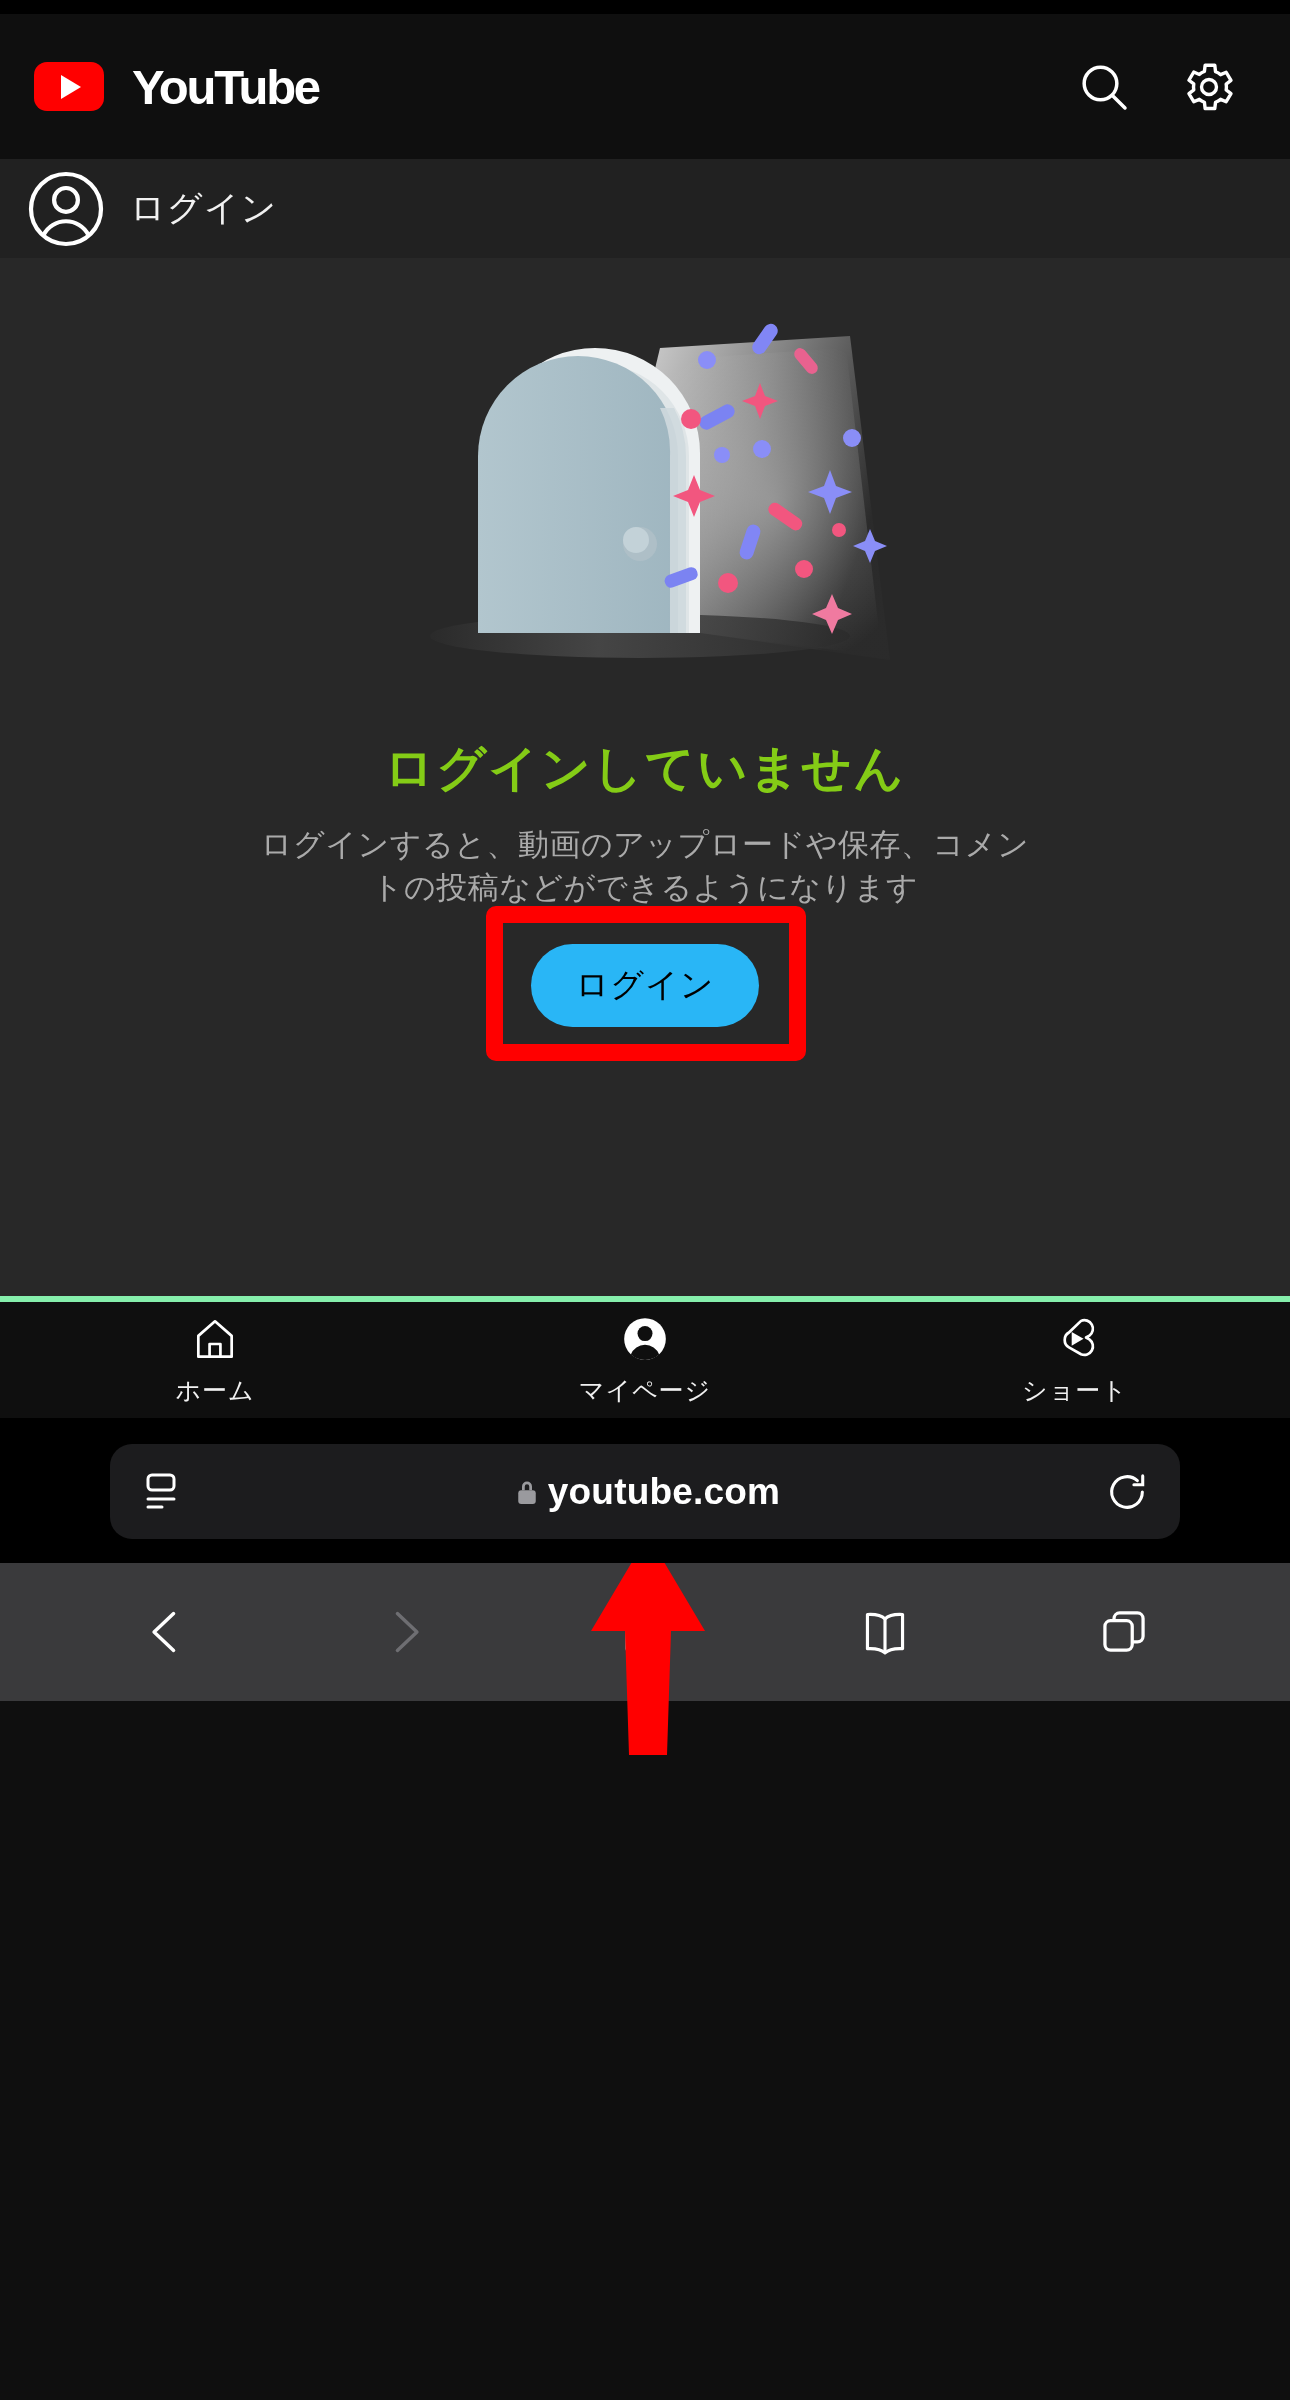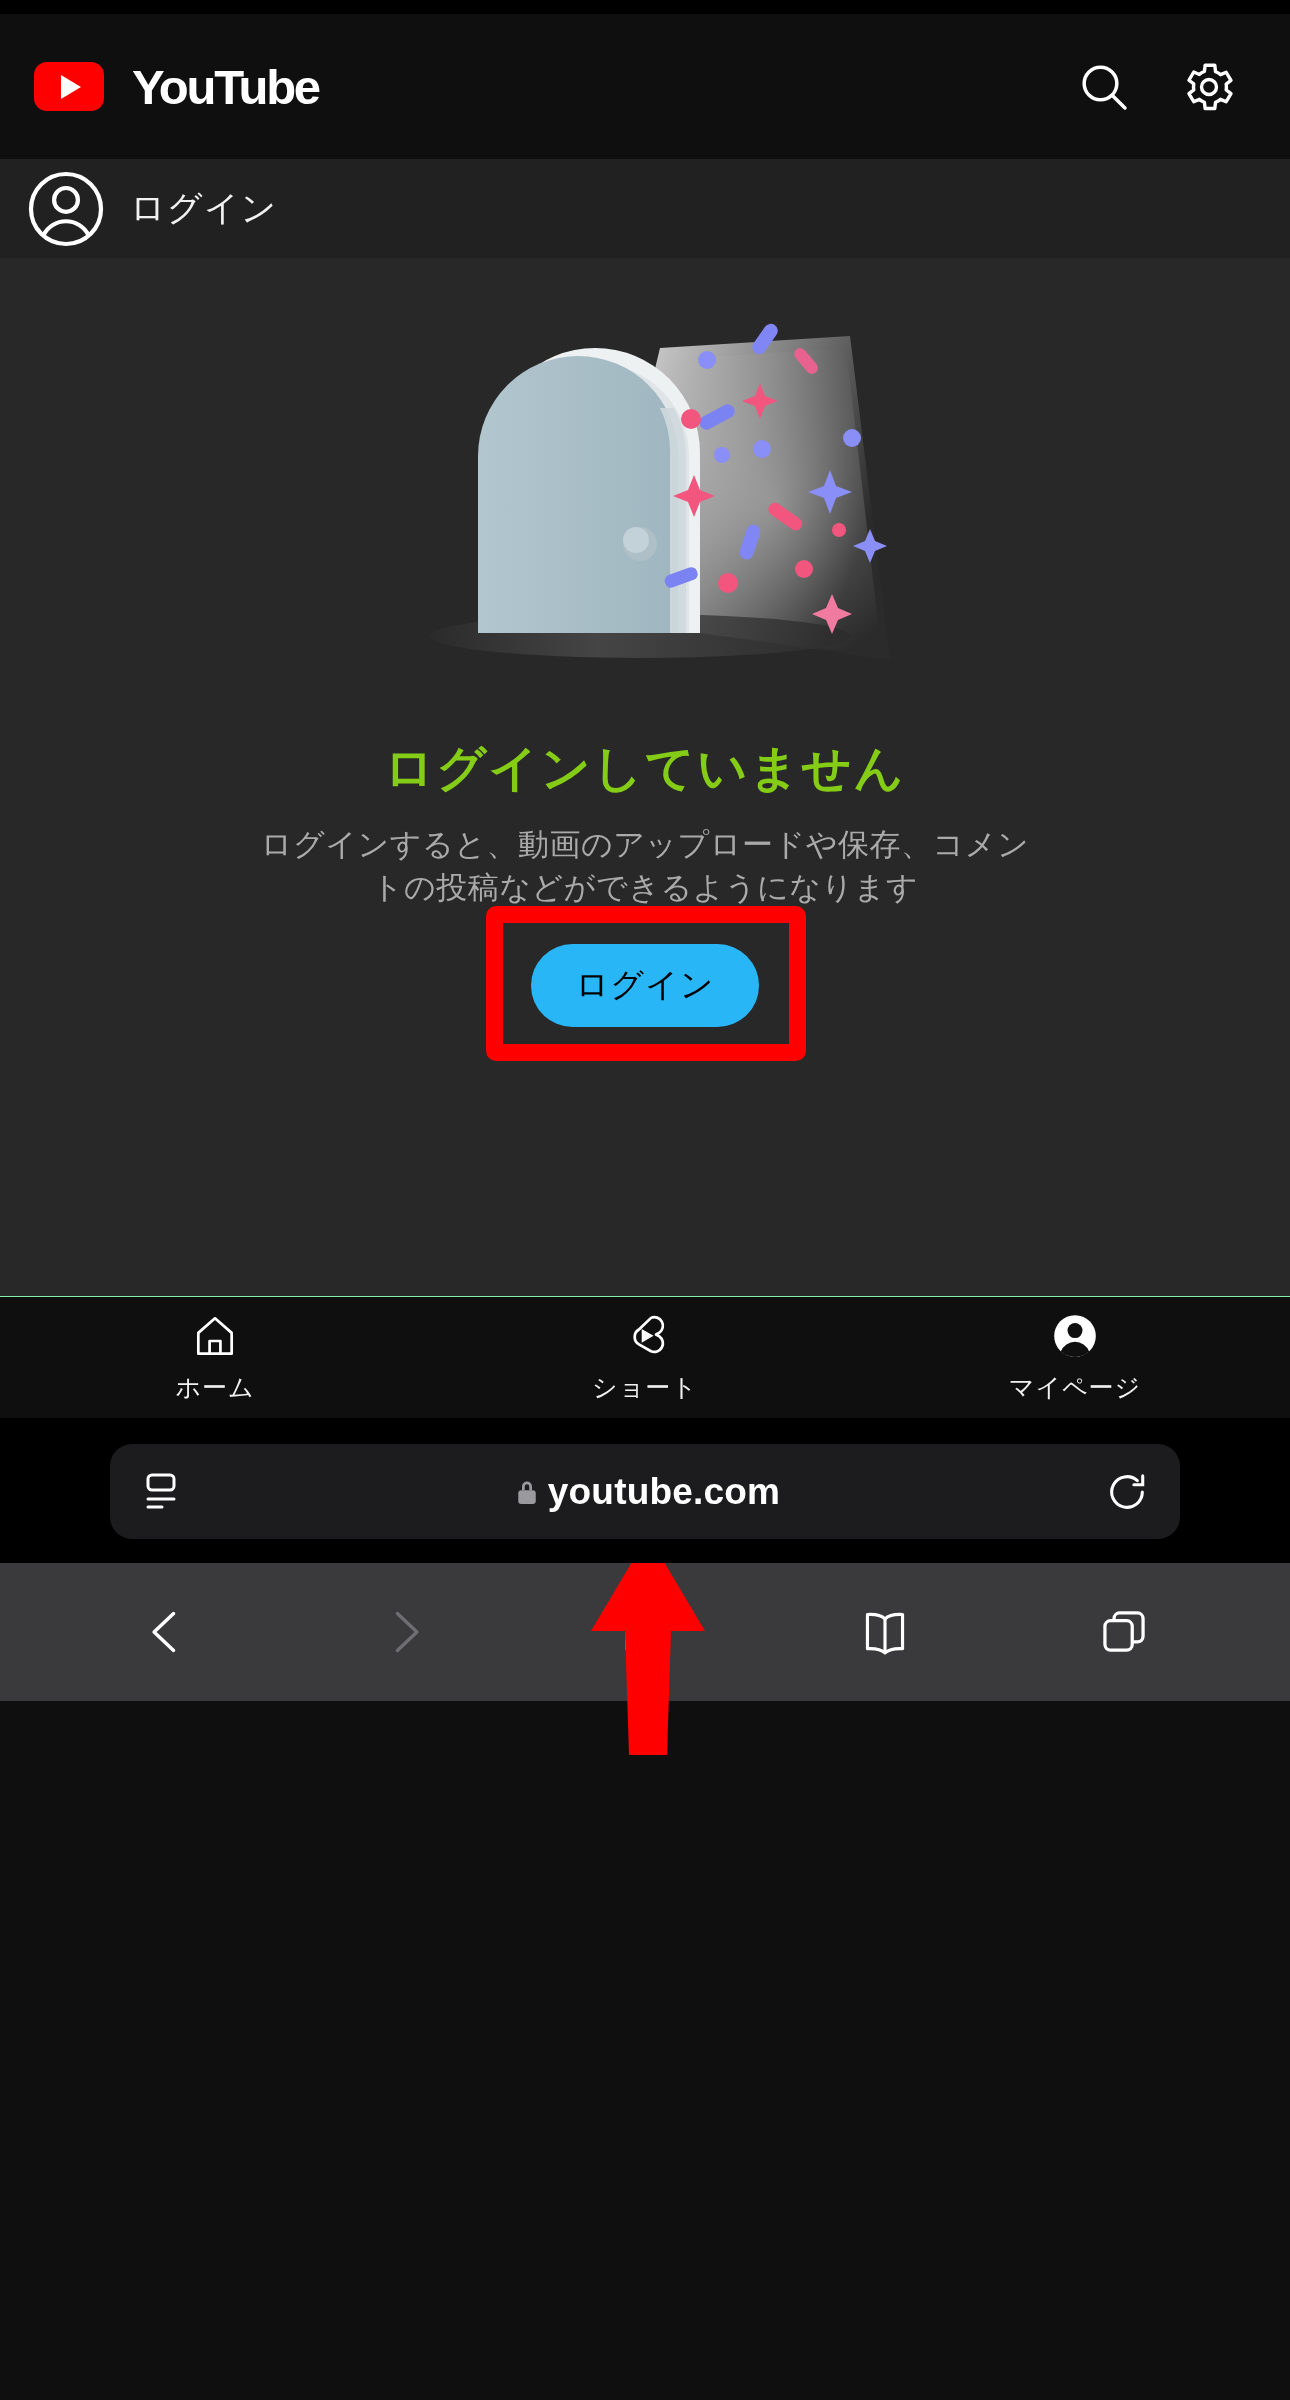--- a/index.html
+++ b/index.html
@@ -80,21 +80,21 @@
     display:flex; align-items:center; justify-content:center;
     cursor:pointer;
   }
 
   
   .arrow { position:absolute; left:583px; top:1535px; width:130px; height:220px; }
 
   
   .tabbar {
     height:122px; background:#0f0f0f;
-    display:flex; align-items:center; border-top:1px solid #86efac;
+    display:flex; align-items:center; border-top:6px solid #86efac;
   }
   .tab { flex:1; display:flex; flex-direction:column; align-items:center; gap:10px; cursor:pointer; }
   .tab svg { display:block; }
   .tab .tlabel { color:#f1f1f1; font-size:25px; letter-spacing:1px; }
 
   
   .safari-url-zone { height:145px; background:#000; position:relative; padding:0 0; }
   .urlbar {
     position:absolute; left:110px; top:26px;
     width:1070px; height:95px;
@@ -245,37 +245,37 @@
         <svg width="50" height="50" viewBox="0 0 24 24" fill="none" stroke="#fff" stroke-width="1.3">
           <path d="M4 10.5 L12 3.5 L20 10.5 L20 20.5 L4 20.5 Z" stroke-linejoin="round"></path>
           <path d="M9.4 20.5 L9.4 14.4 L14.6 14.4 L14.6 20.5" stroke-linejoin="round"></path>
         </svg>
       </span>
       <span class="tlabel">ホーム</span>
     </div>
 
     <div class="tab">
       <span>
-        <svg width="50" height="50" viewBox="0 0 24 24" fill="none" stroke="#fff" stroke-width="1.3">
-          <path d="M14.9 3.3a4.1 4.1 0 0 1 4 7.1l-1.6.9 1.6.9a4.1 4.1 0 0 1-4 7.1l-5.8-3.3a4.1 4.1 0 0 1 0-7.1z" stroke-linejoin="round"></path>
-          <path d="M10.4 8.6 L16.1 11.9 L10.4 15.2 Z" fill="#fff" stroke="none"></path>
-        </svg>
-      </span>
-      <span class="tlabel">ショート</span>
-    </div>
-
-    <div class="tab">
-      <span>
         <svg width="50" height="50" viewBox="0 0 24 24" fill="#fff">
           <circle cx="12" cy="12" r="10"></circle>
           <circle cx="12" cy="9.4" r="3.6" fill="#0f0f0f"></circle>
           <path d="M5.2 19.4a7.3 7.3 0 0 1 13.6 0 10 10 0 0 1-13.6 0z" fill="#0f0f0f"></path>
         </svg>
       </span>
       <span class="tlabel">マイページ</span>
+    </div>
+
+    <div class="tab">
+      <span>
+        <svg width="50" height="50" viewBox="0 0 24 24" fill="none" stroke="#fff" stroke-width="1.3">
+          <path d="M14.9 3.3a4.1 4.1 0 0 1 4 7.1l-1.6.9 1.6.9a4.1 4.1 0 0 1-4 7.1l-5.8-3.3a4.1 4.1 0 0 1 0-7.1z" stroke-linejoin="round"></path>
+          <path d="M10.4 8.6 L16.1 11.9 L10.4 15.2 Z" fill="#fff" stroke="none"></path>
+        </svg>
+      </span>
+      <span class="tlabel">ショート</span>
     </div>
   </div>
 
   <div class="safari-url-zone">
     <div class="urlbar">
       <span class="aa">
         <svg width="48" height="48" viewBox="0 0 24 24" fill="none" stroke="#fff" stroke-width="1.5" stroke-linecap="round">
           <rect x="4" y="3.5" width="13" height="7.5" rx="2"></rect>
           <line x1="4" y1="15.5" x2="17" y2="15.5"></line>
           <line x1="4" y1="19.5" x2="11" y2="19.5"></line>

